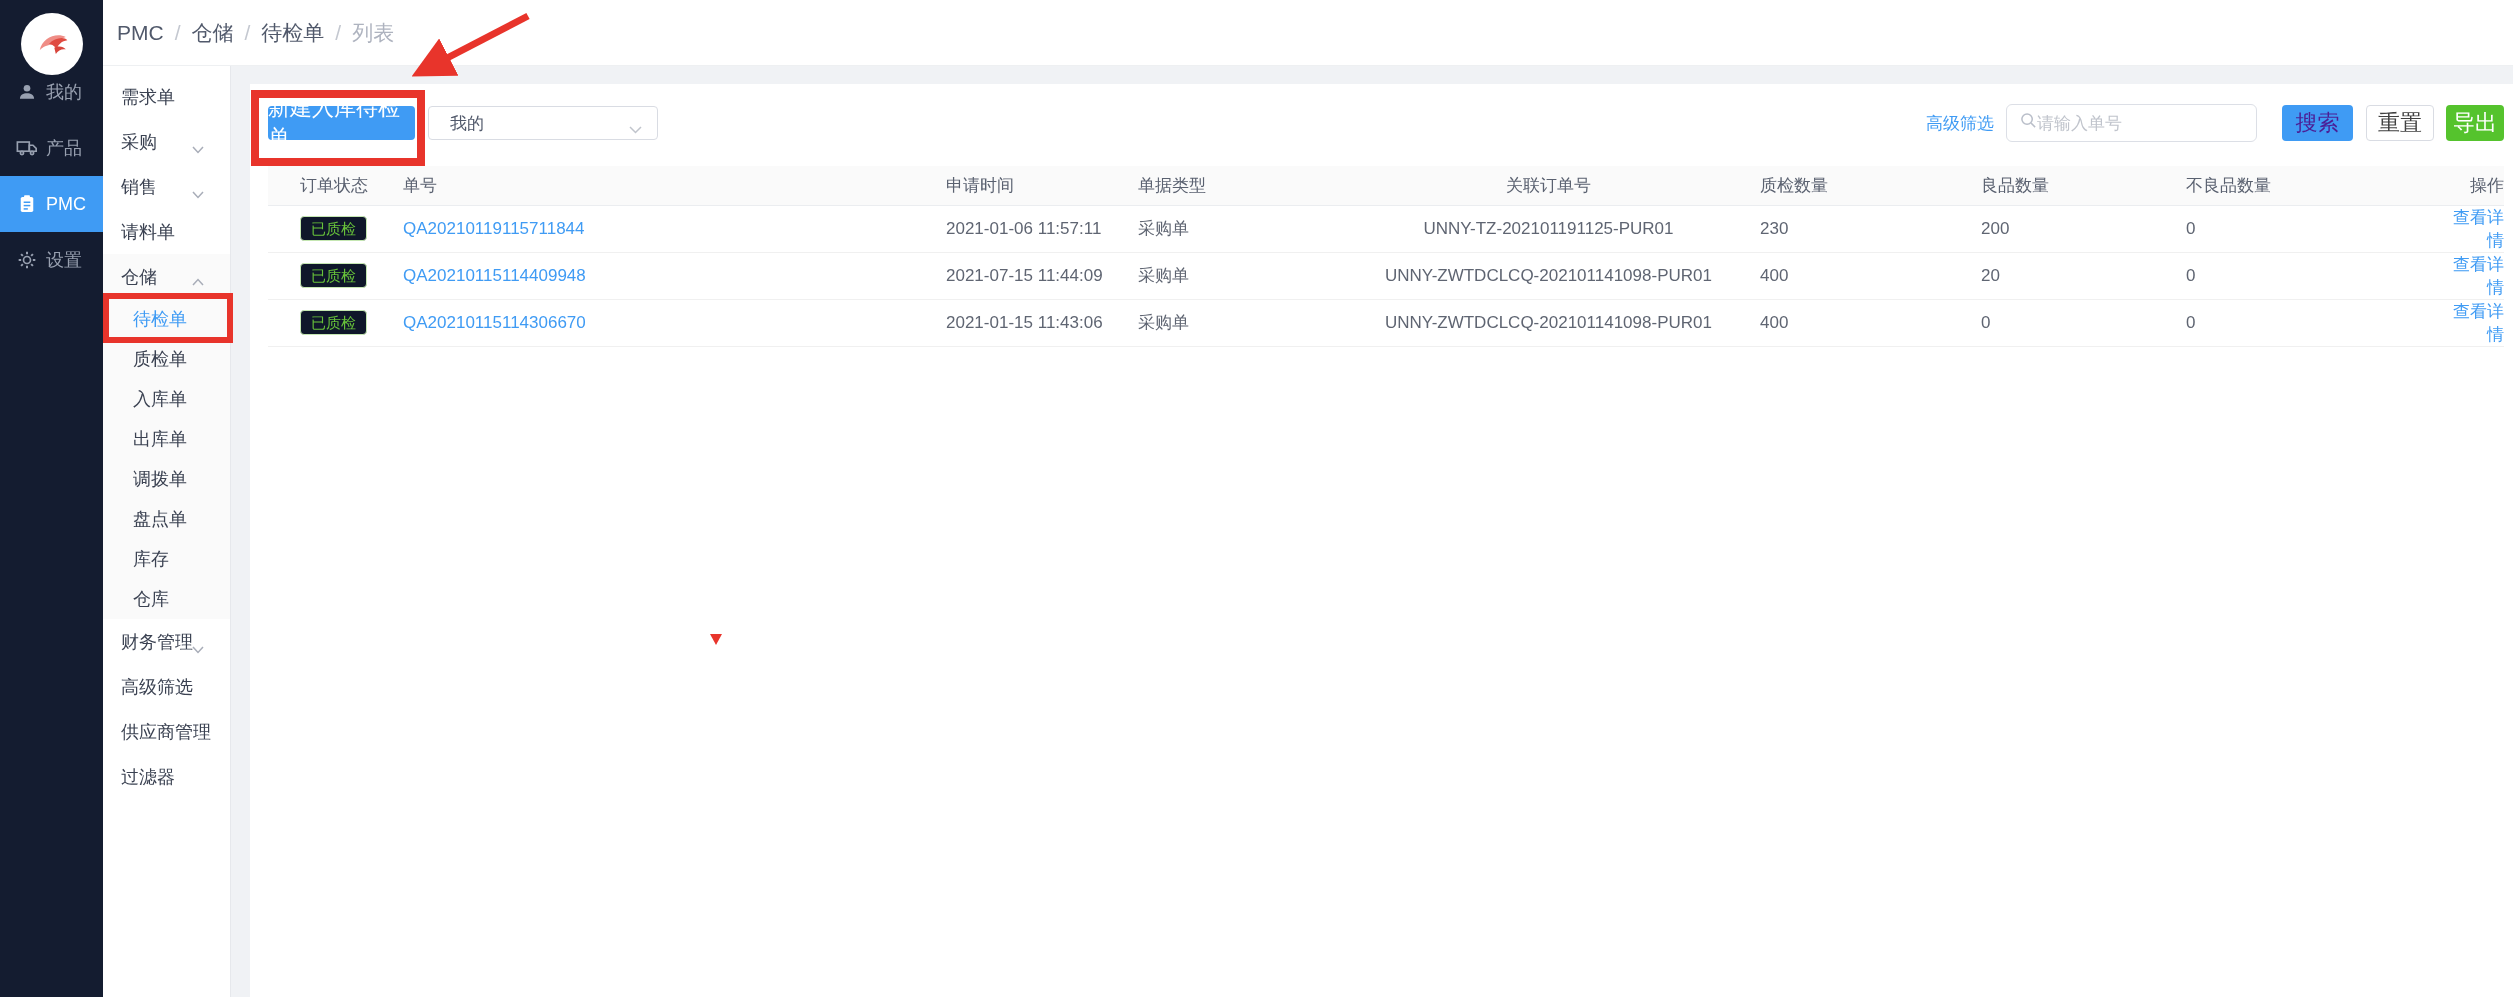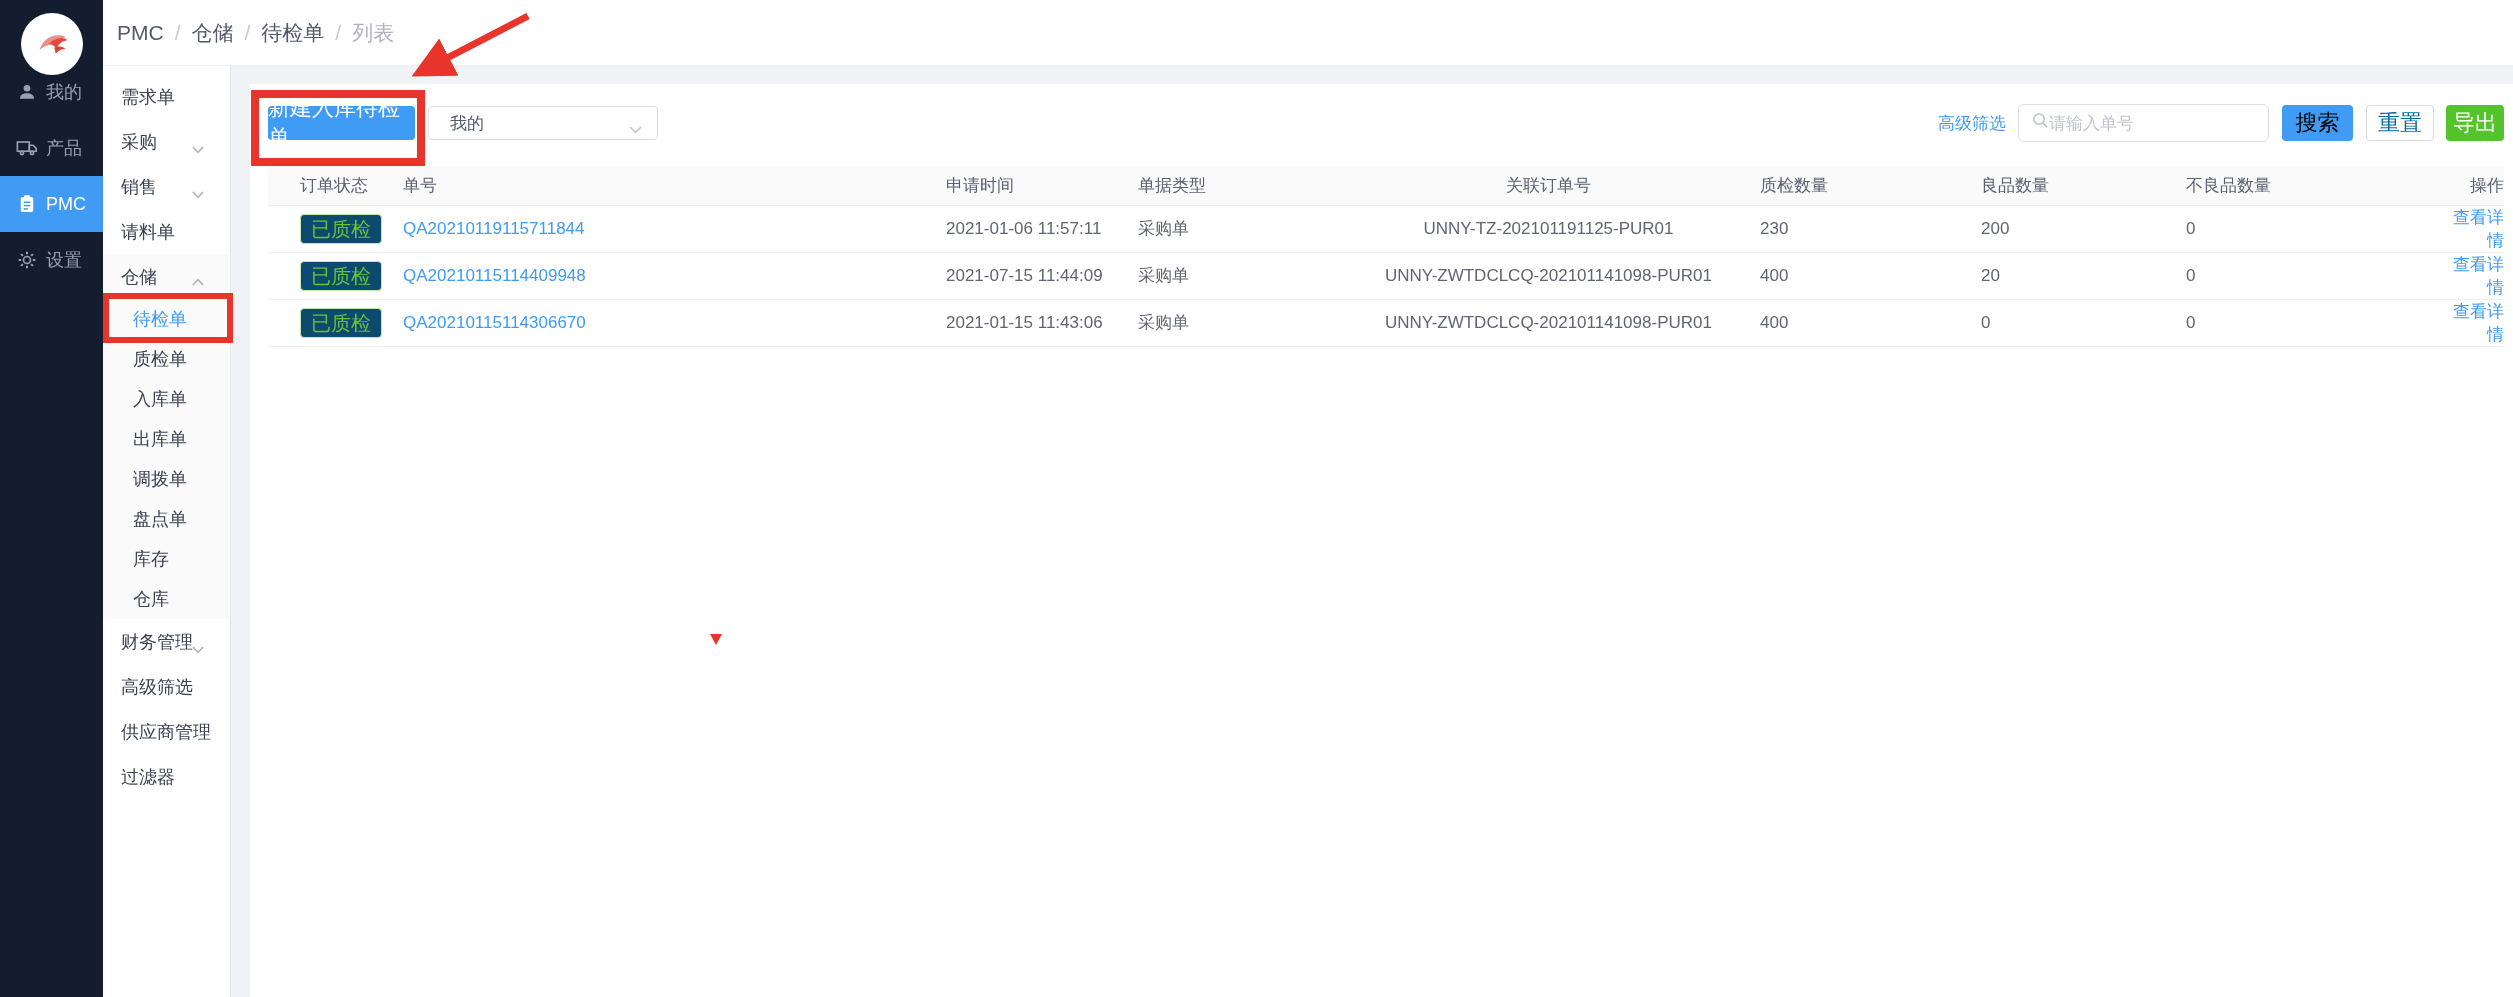--- a/index.html
+++ b/index.html
@@ -54,34 +54,34 @@
   .btn { display:flex; align-items:center; justify-content:center; border-radius:4px; font-size:22px; cursor:pointer; }
   .btn-create { width:147px; height:34px; background:#3f9bf4; color:#fff; }
   .scope-select { margin-left:13px; width:230px; height:34px; border:1px solid #d9dce3; border-radius:4px;
     display:flex; align-items:center; font-size:17px; color:#51596b; padding-left:21px; position:relative; cursor:pointer; }
   .scope-select .chev { position:absolute; right:15px; top:50%; margin-top:-4px; }
   .spacer { flex:1; }
   .adv-filter { color:#3f9bf4; font-size:17px; cursor:pointer; white-space:nowrap; }
   .search-box { margin-left:12px; width:251px; height:38px; border:1px solid #dcdfe6; border-radius:6px;
     display:flex; align-items:center; padding-left:13px; color:#c0c4cc; font-size:17px; background:#fff; }
   .search-box .ph { margin-left:0; white-space:nowrap; }
-  .btn-search { margin-left:13px; width:71px; height:36px; background:#3f9bf4; color:#000000; }
-  .btn-reset { margin-left:13px; width:68px; height:36px; background:#fff; border:1px solid #d9dce3; color:#0369a1; }
+  .btn-search { margin-left:25px; width:71px; height:36px; background:#3f9bf4; color:#4c1d95; }
+  .btn-reset { margin-left:13px; width:68px; height:36px; background:#fff; border:1px solid #d9dce3; color:#404040; }
   .btn-export { margin-left:12px; width:58px; height:36px; background:#55c32d; color:#fff; }
 
   .table-wrap { position:absolute; left:18px; right:9px; top:82px; }
   table { width:100%; border-collapse:collapse; table-layout:fixed; font-size:17px; color:#5f6572; }
   thead th { height:39px; background:#fafafa; font-weight:400; text-align:left; color:#5a6170;
     border-bottom:1px solid #ebedf0; }
   tbody td { height:45px; border-bottom:1px solid #f0f0f0; }
   th:first-child, td:first-child { padding-left:32px; }
   th:nth-child(5), td:nth-child(5) { text-align:center; }
   th:nth-child(9), td:nth-child(9) { text-align:right; }
-  .badge { display:inline-block; background:#0c4a6e; border:1px solid #c5e7b2; color:#67c23a;
-    border-radius:4px; font-size:20px; padding:4px 10px; line-height:1; }
+  .badge { display:inline-block; background:#0f172a; border:1px solid #c5e7b2; color:#67c23a;
+    border-radius:4px; font-size:15px; padding:4px 10px; line-height:1; }
   a.order-link, a.action-link { color:#3f9bf4; text-decoration:none; cursor:pointer; }
 
   
   .annotations { position:absolute; left:0; top:0; width:2513px; height:997px; pointer-events:none; z-index:50; }
 </style>
 </head>
 <body>
 
 <div class="screen">
 

